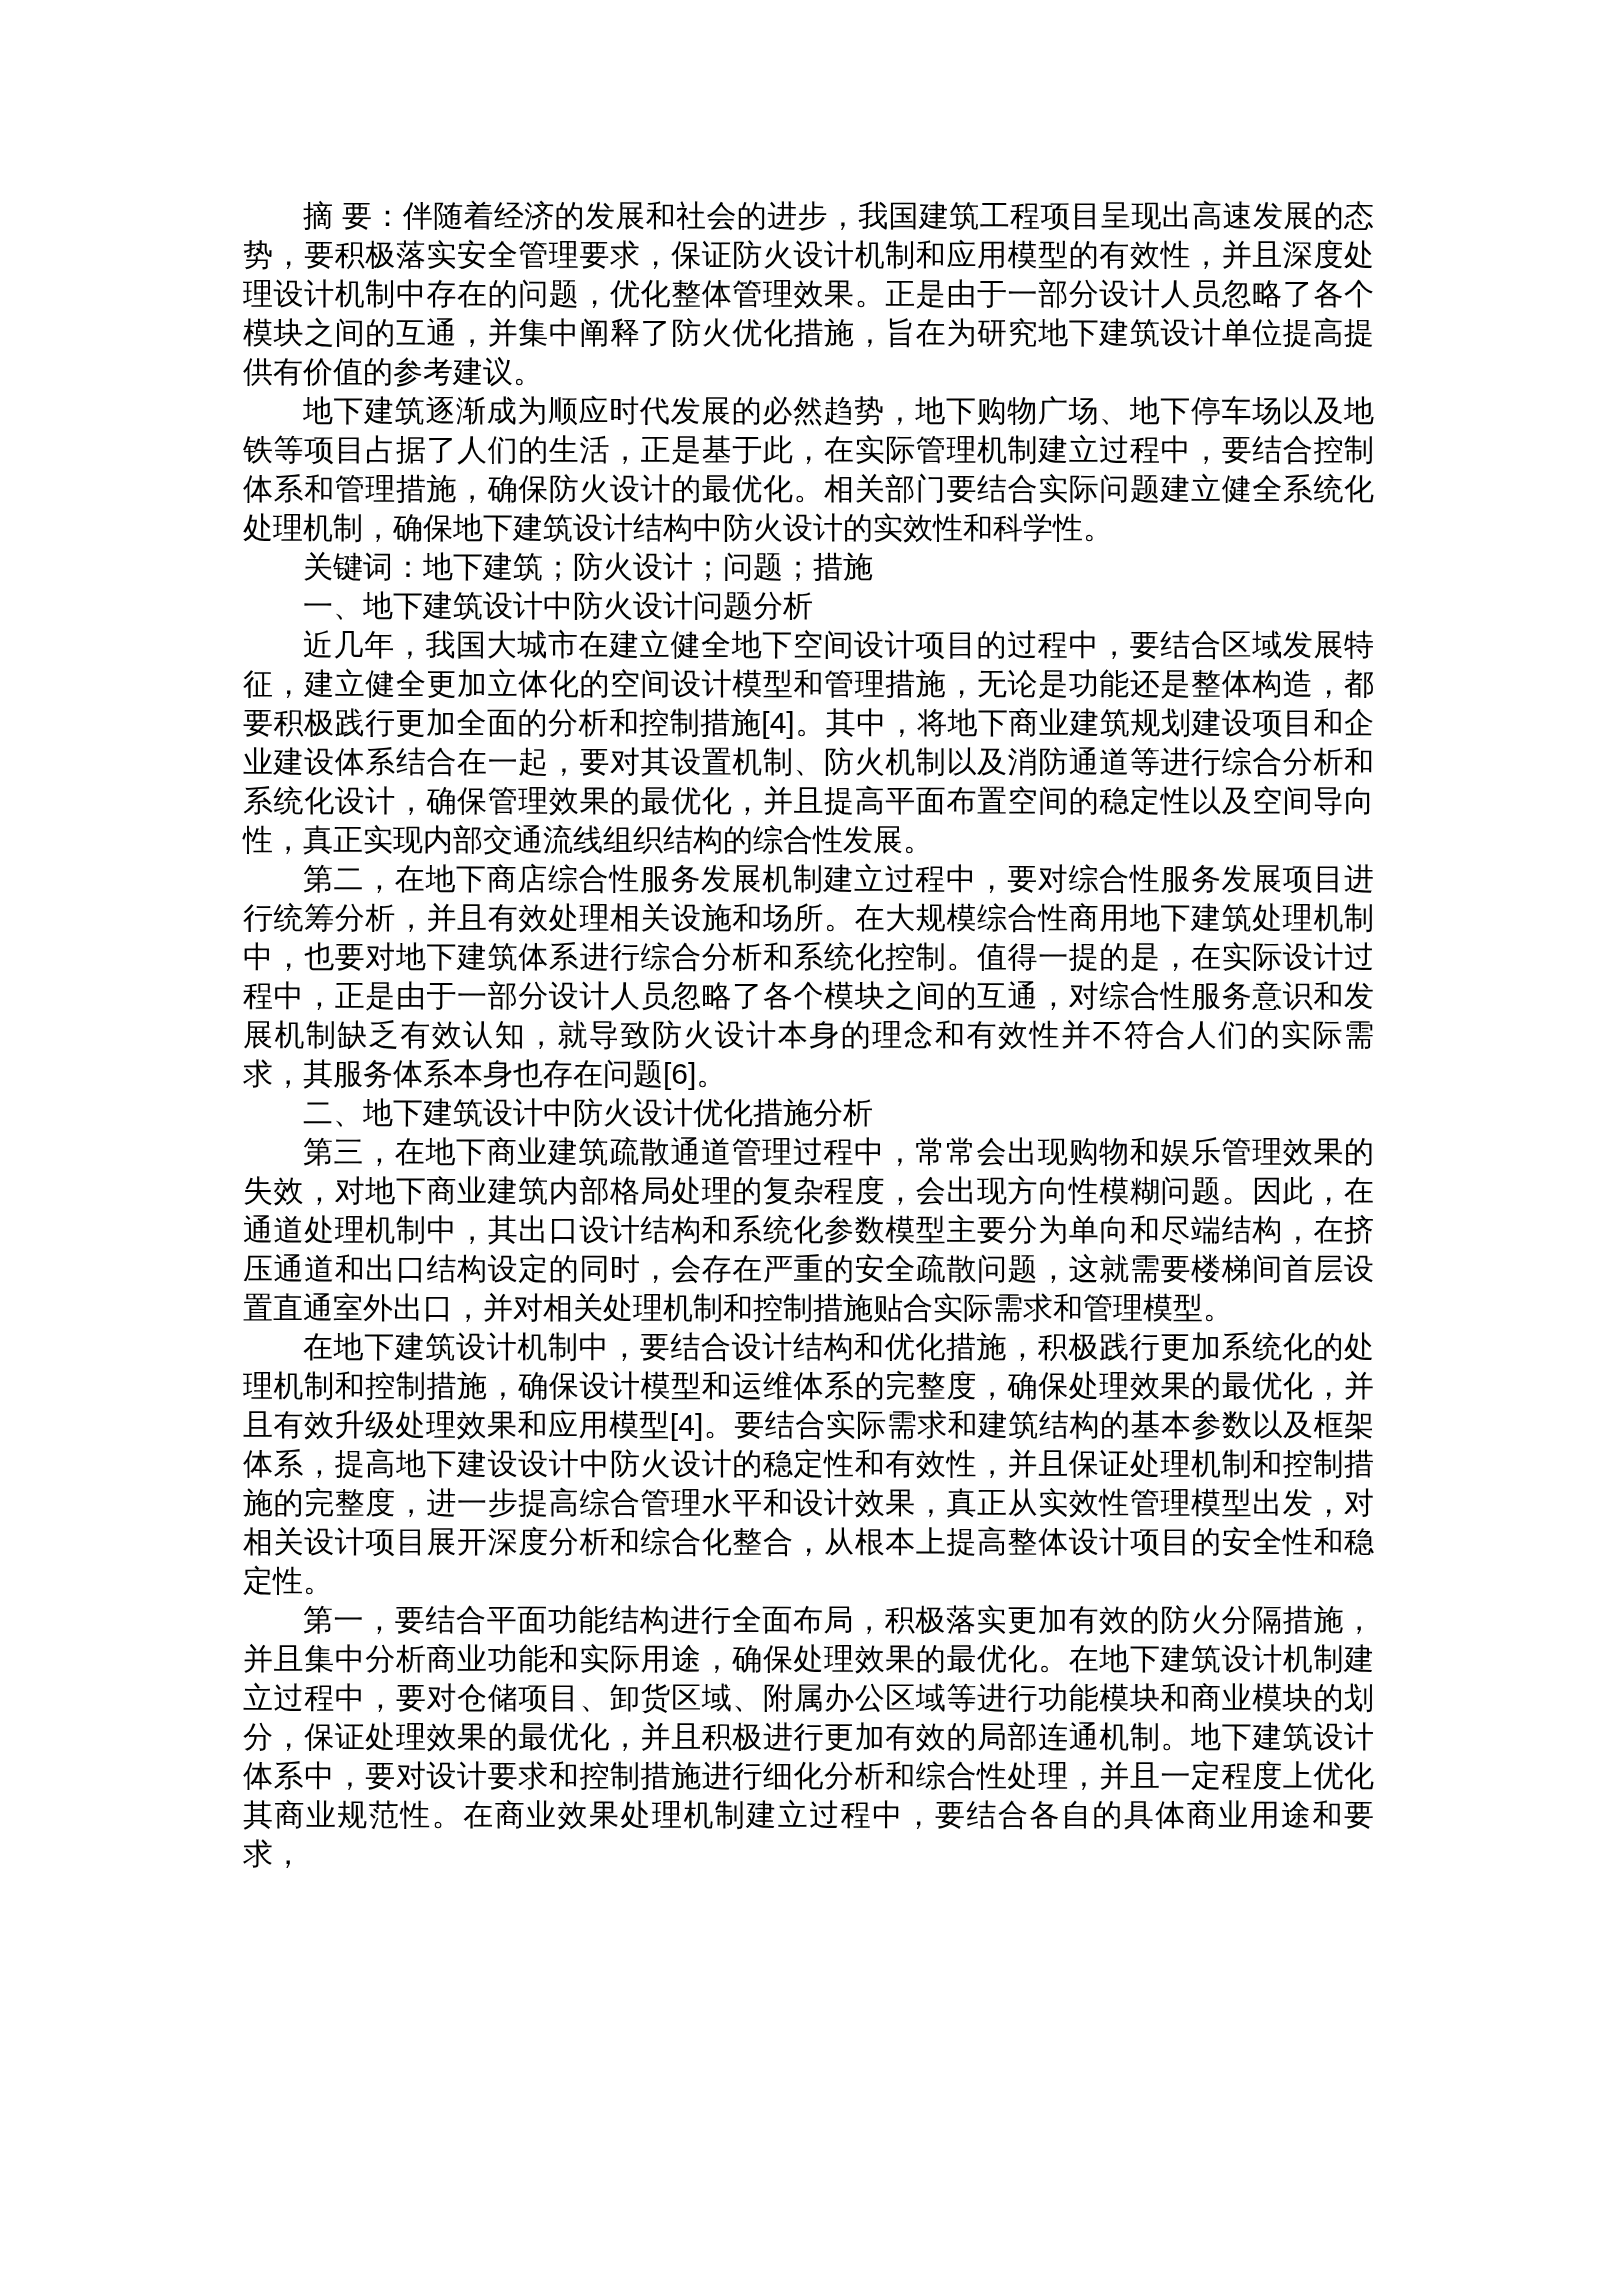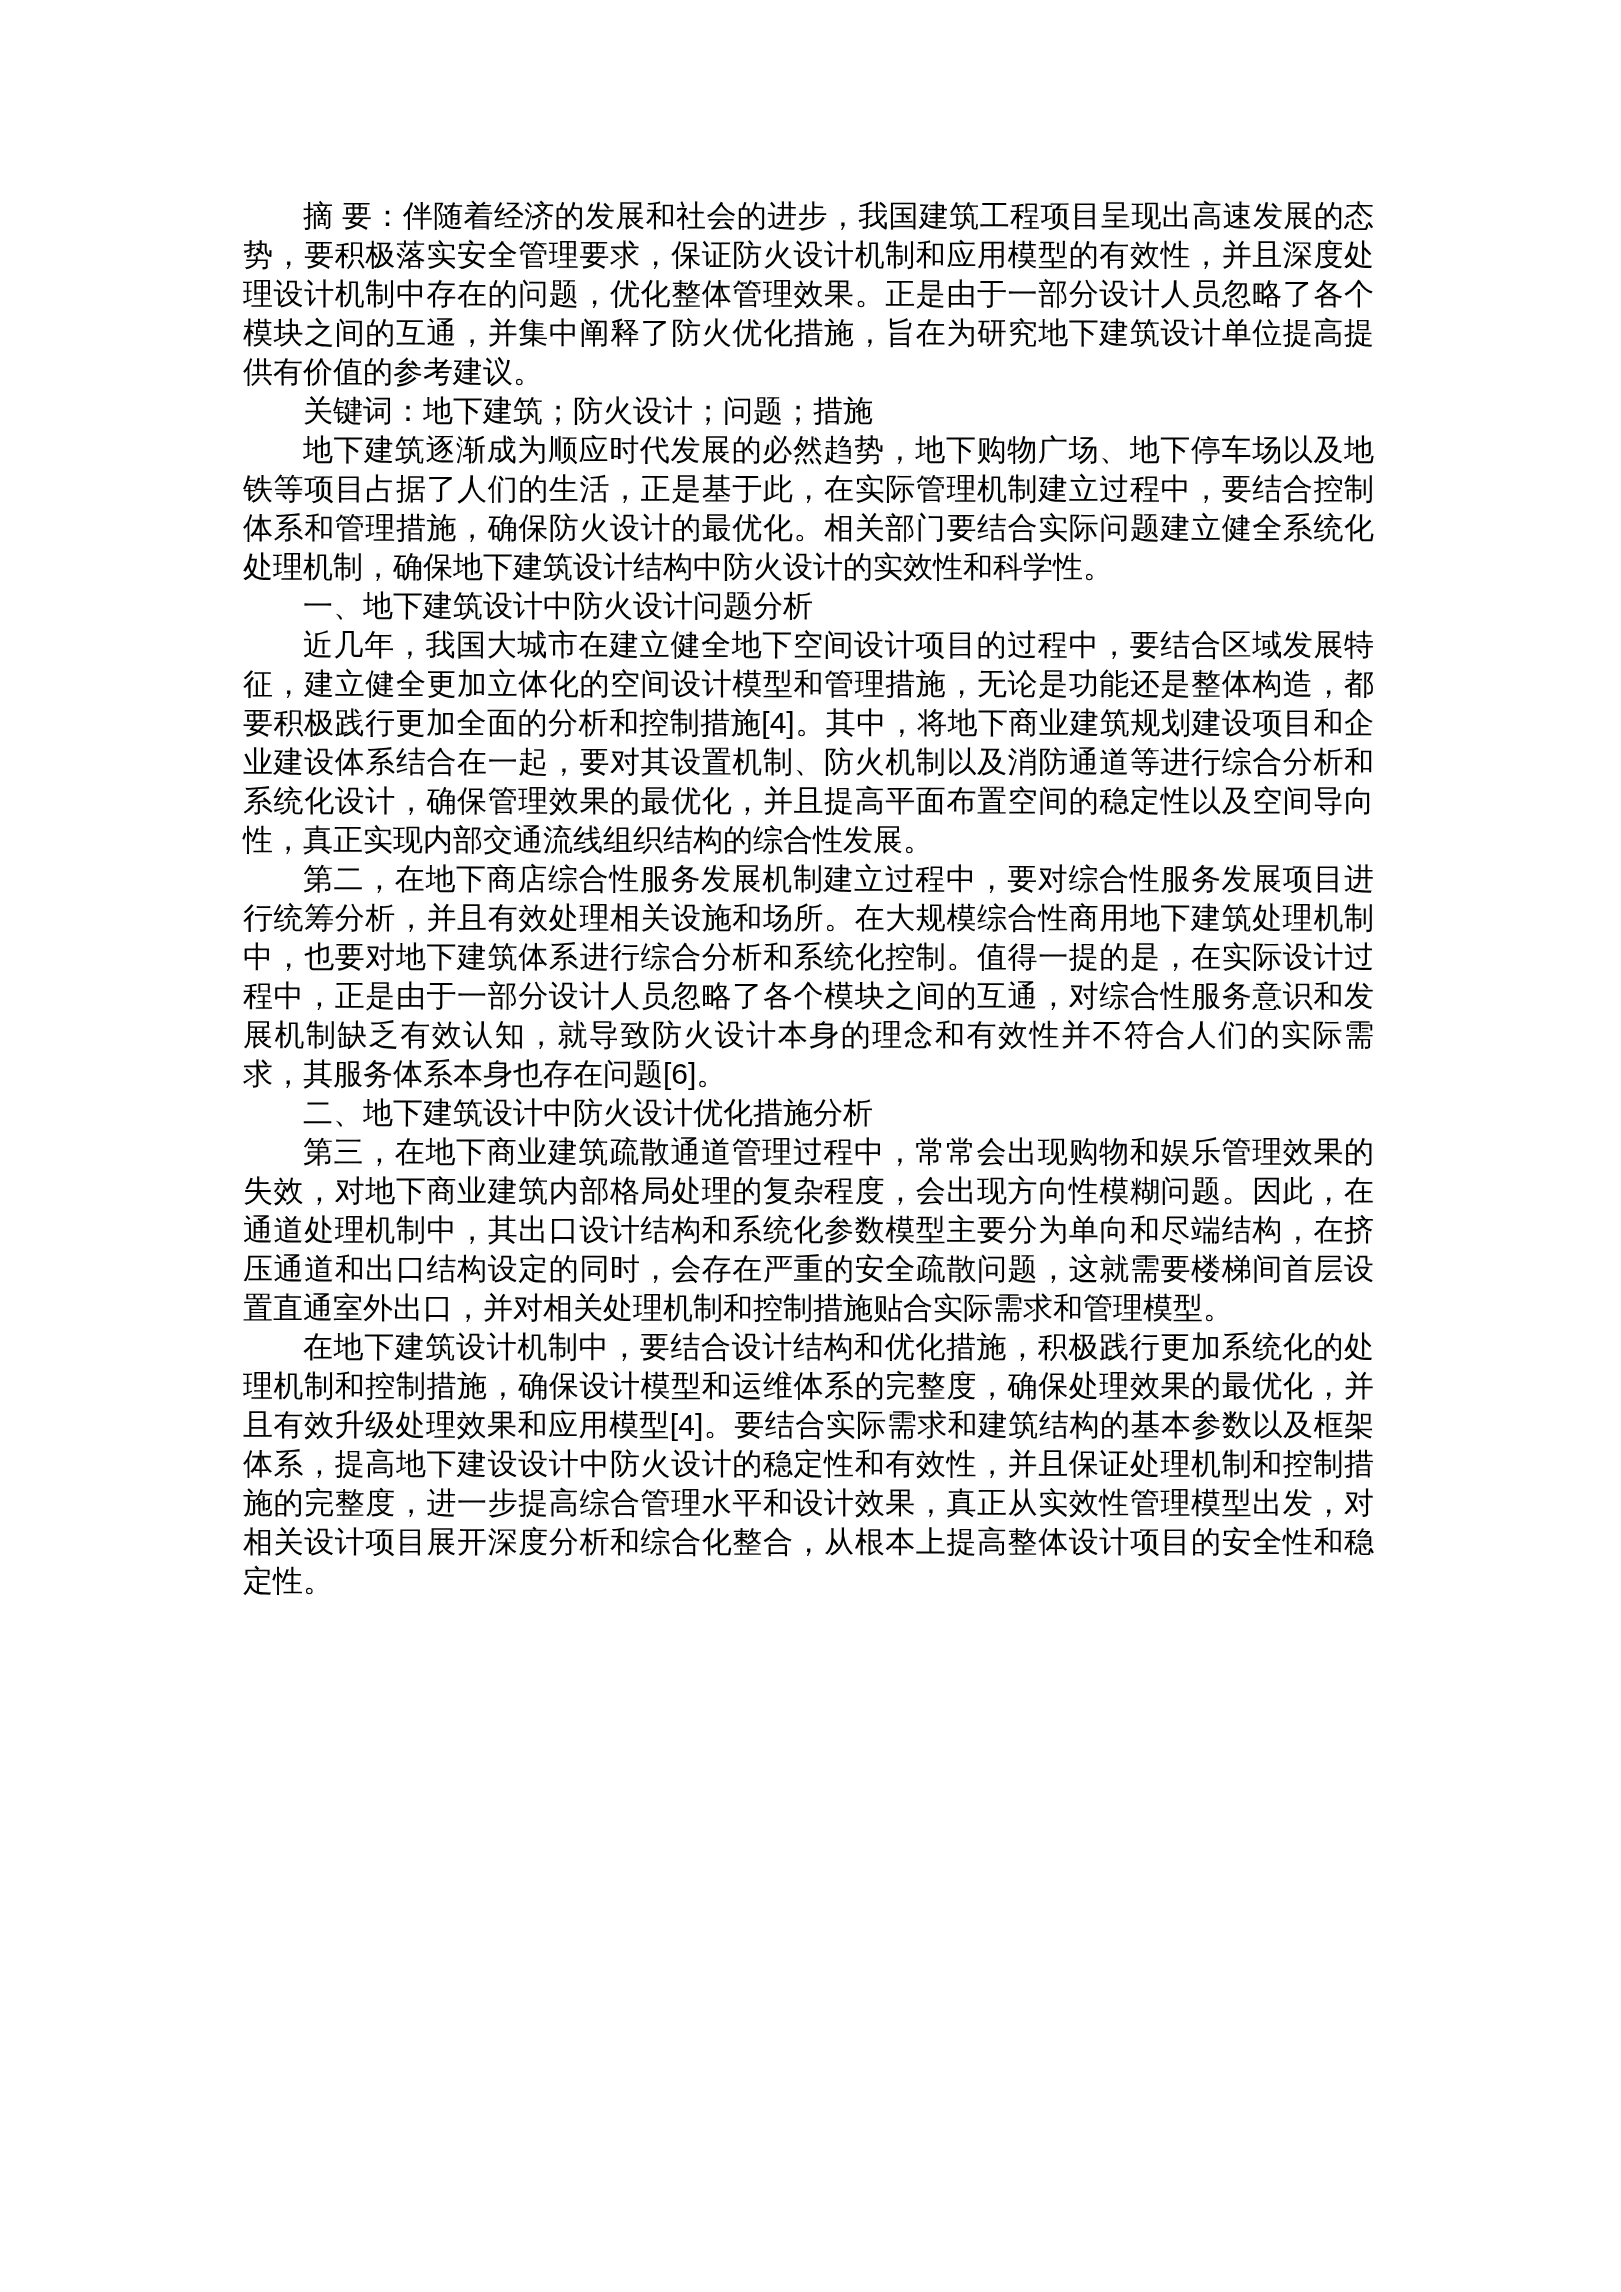--- a/index.html
+++ b/index.html
@@ -38,23 +38,24 @@
   .para.keywords {
     font-weight: bold;
   }
 </style>
 </head>
 <body>
 
 <div class="page">
   <div class="doc-body">
       <p class="para body"><span class="bold">摘 要：</span><span>伴随着经济的发展和社会的进步，我国建筑工程项目呈现出高速发展的态势，要积极落实安全管理要求，保证防火设计机制和应用模型的有效性，并且深度处理设计机制中存在的问题，优化整体管理效果。正是由于一部分设计人员忽略了各个模块之间的互通，并集中阐释了防火优化措施，旨在为研究地下建筑设计单位提高提供有价值的参考建议。</span></p>
+      <p class="para body"><span>地下建筑逐渐成为顺应时代发展的必然趋势，地下购物广场、地下停车场以及地铁等项目占据了人们的生活，正是基于此，在实际管理机制建立过程中，要结合控制体系和管理措施，确保防火设计的最优化。相关部门要结合实际问题建立健全系统化处理机制，确保地下建筑设计结构中防火设计的实效性和科学性。</span></p>
       <p class="para keywords"><span class="bold">关键词：地下建筑；防火设计；问题；措施</span></p>
-      <p class="para body"><span>地下建筑逐渐成为顺应时代发展的必然趋势，地下购物广场、地下停车场以及地铁等项目占据了人们的生活，正是基于此，在实际管理机制建立过程中，要结合控制体系和管理措施，确保防火设计的最优化。相关部门要结合实际问题建立健全系统化处理机制，确保地下建筑设计结构中防火设计的实效性和科学性。</span></p>
       <p class="para heading"><span class="bold">一、地下建筑设计中防火设计问题分析</span></p>
       <p class="para body"><span>近几年，我国大城市在建立健全地下空间设计项目的过程中，要结合区域发展特征，建立健全更加立体化的空间设计模型和管理措施，无论是功能还是整体构造，都要积极践行更加全面的分析和控制措施[4]。其中，将地下商业建筑规划建设项目和企业建设体系结合在一起，要对其设置机制、防火机制以及消防通道等进行综合分析和系统化设计，确保管理效果的最优化，并且提高平面布置空间的稳定性以及空间导向性，真正实现内部交通流线组织结构的综合性发展。</span></p>
       <p class="para body"><span class="bold">第二，</span><span>在地下商店综合性服务发展机制建立过程中，要对综合性服务发展项目进行统筹分析，并且有效处理相关设施和场所。在大规模综合性商用地下建筑处理机制中，也要对地下建筑体系进行综合分析和系统化控制。值得一提的是，在实际设计过程中，正是由于一部分设计人员忽略了各个模块之间的互通，对综合性服务意识和发展机制缺乏有效认知，就导致防火设计本身的理念和有效性并不符合人们的实际需求，其服务体系本身也存在问题[6]。</span></p>
       <p class="para heading"><span class="bold">二、地下建筑设计中防火设计优化措施分析</span></p>
       <p class="para body"><span class="bold">第三，</span><span>在地下商业建筑疏散通道管理过程中，常常会出现购物和娱乐管理效果的失效，对地下商业建筑内部格局处理的复杂程度，会出现方向性模糊问题。因此，在通道处理机制中，其出口设计结构和系统化参数模型主要分为单向和尽端结构，在挤压通道和出口结构设定的同时，会存在严重的安全疏散问题，这就需要楼梯间首层设置直通室外出口，并对相关处理机制和控制措施贴合实际需求和管理模型。</span></p>
       <p class="para body"><span>在地下建筑设计机制中，要结合设计结构和优化措施，积极践行更加系统化的处理机制和控制措施，确保设计模型和运维体系的完整度，确保处理效果的最优化，并且有效升级处理效果和应用模型[4]。要结合实际需求和建筑结构的基本参数以及框架体系，提高地下建设设计中防火设计的稳定性和有效性，并且保证处理机制和控制措施的完整度，进一步提高综合管理水平和设计效果，真正从实效性管理模型出发，对相关设计项目展开深度分析和综合化整合，从根本上提高整体设计项目的安全性和稳定性。</span></p>
+      <p class="para body"><span class="bold">第一，</span><span>要结合平面功能结构进行全面布局，积极落实更加有效的防火分隔措施，并且集中分析商业功能和实际用途，确保处理效果的最优化。在地下建筑设计机制建立过程中，要对仓储项目、卸货区域、附属办公区域等进行功能模块和商业模块的划分，保证处理效果的最优化，并且积极进行更加有效的局部连通机制。地下建筑设计体系中，要对设计要求和控制措施进行细化分析和综合性处理，并且一定程度上优化其商业规范性。在商业效果处理机制建立过程中，要结合各自的具体商业用途和要求，</span></p>
     </div>
 </div>
 
 
 </body></html>

